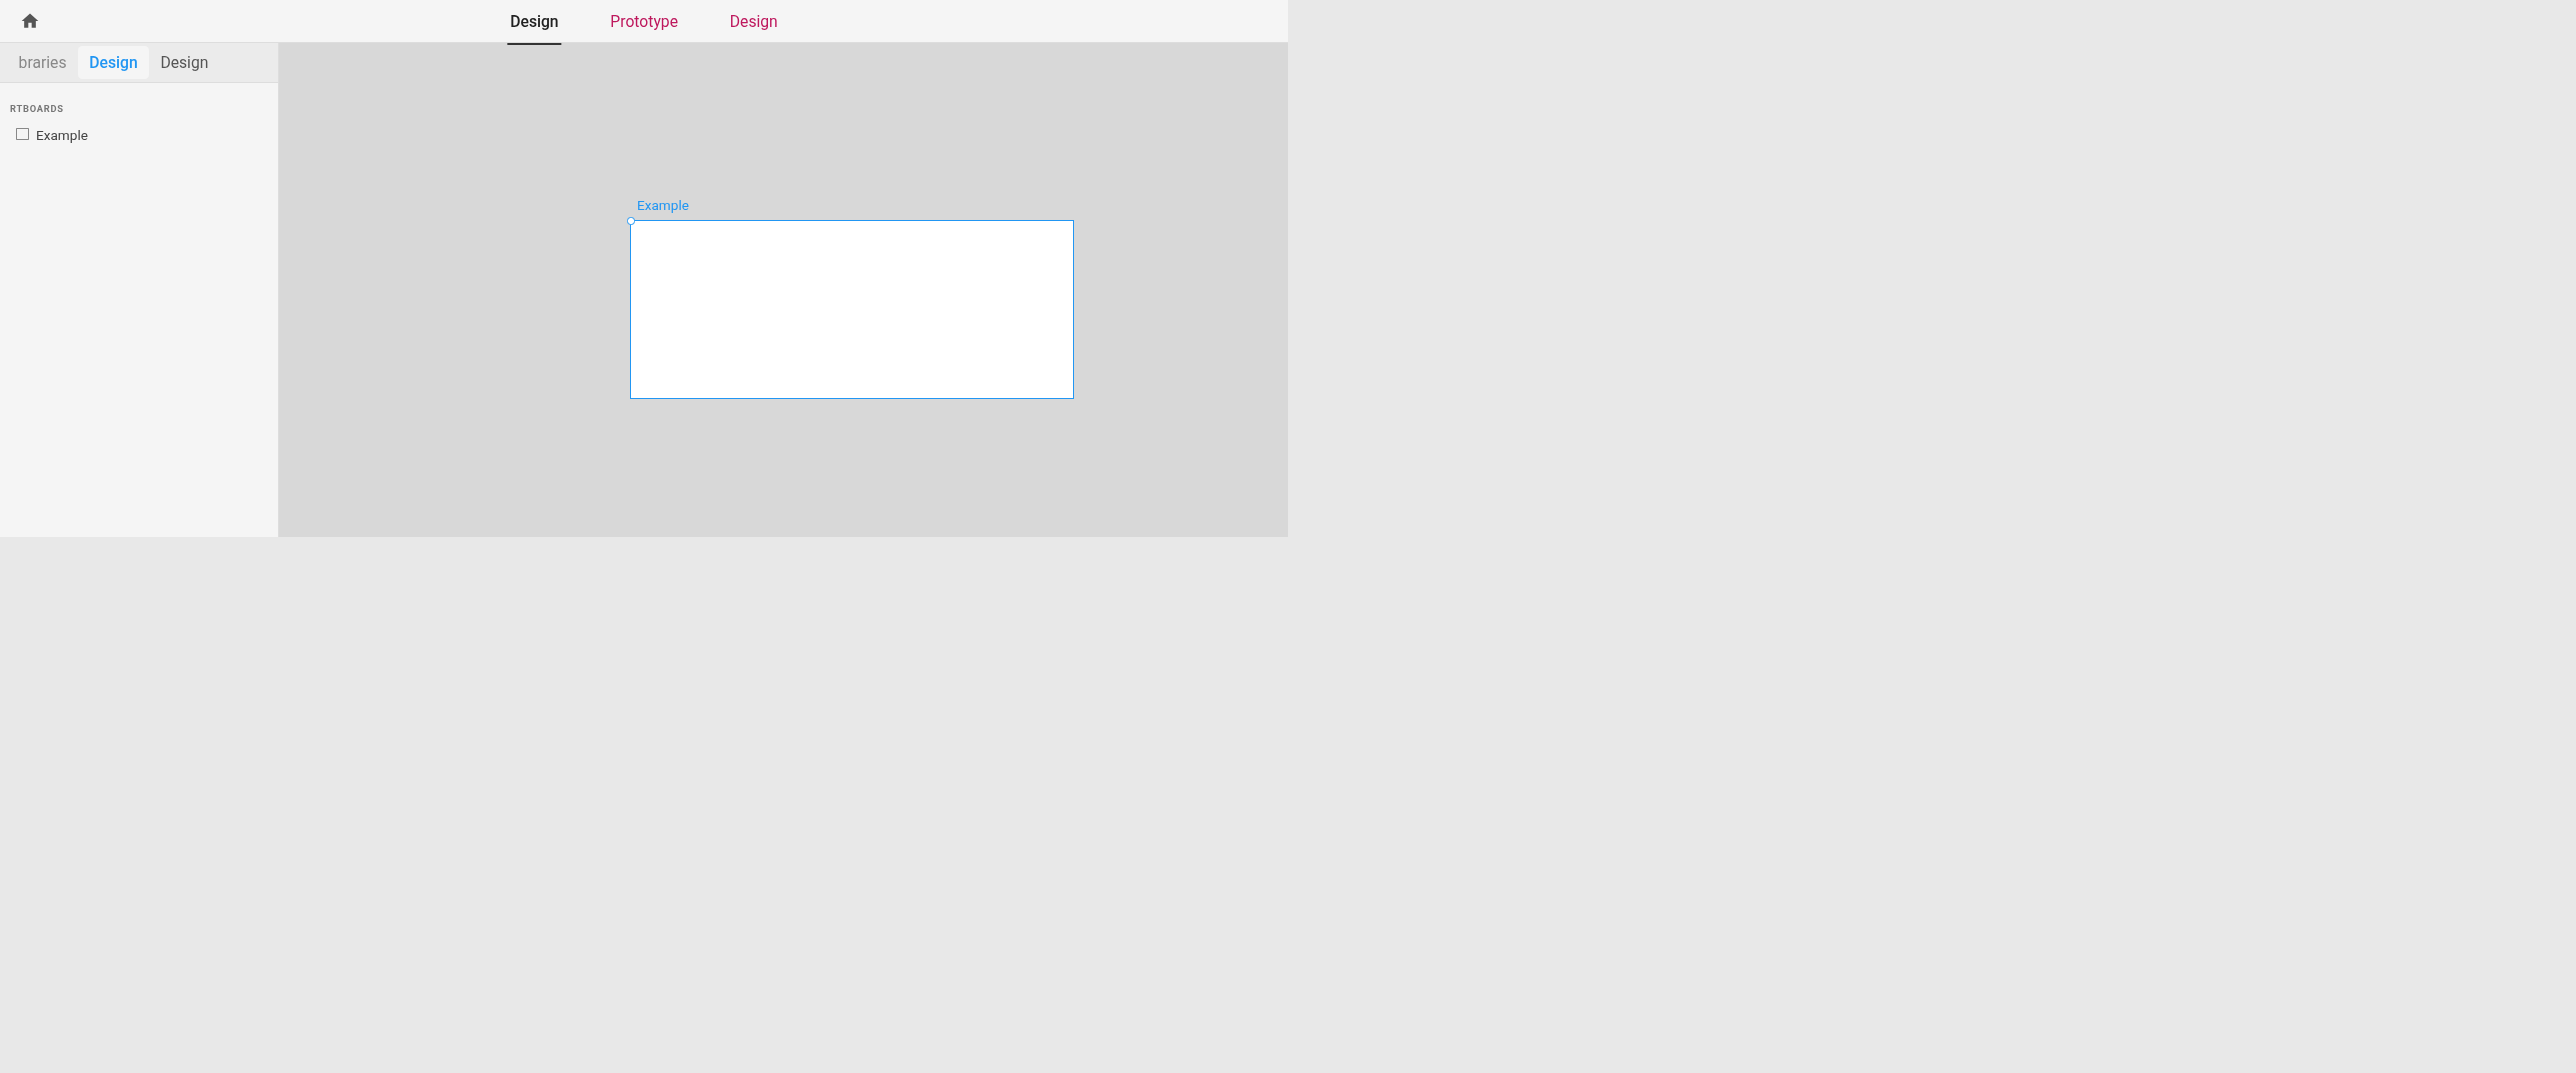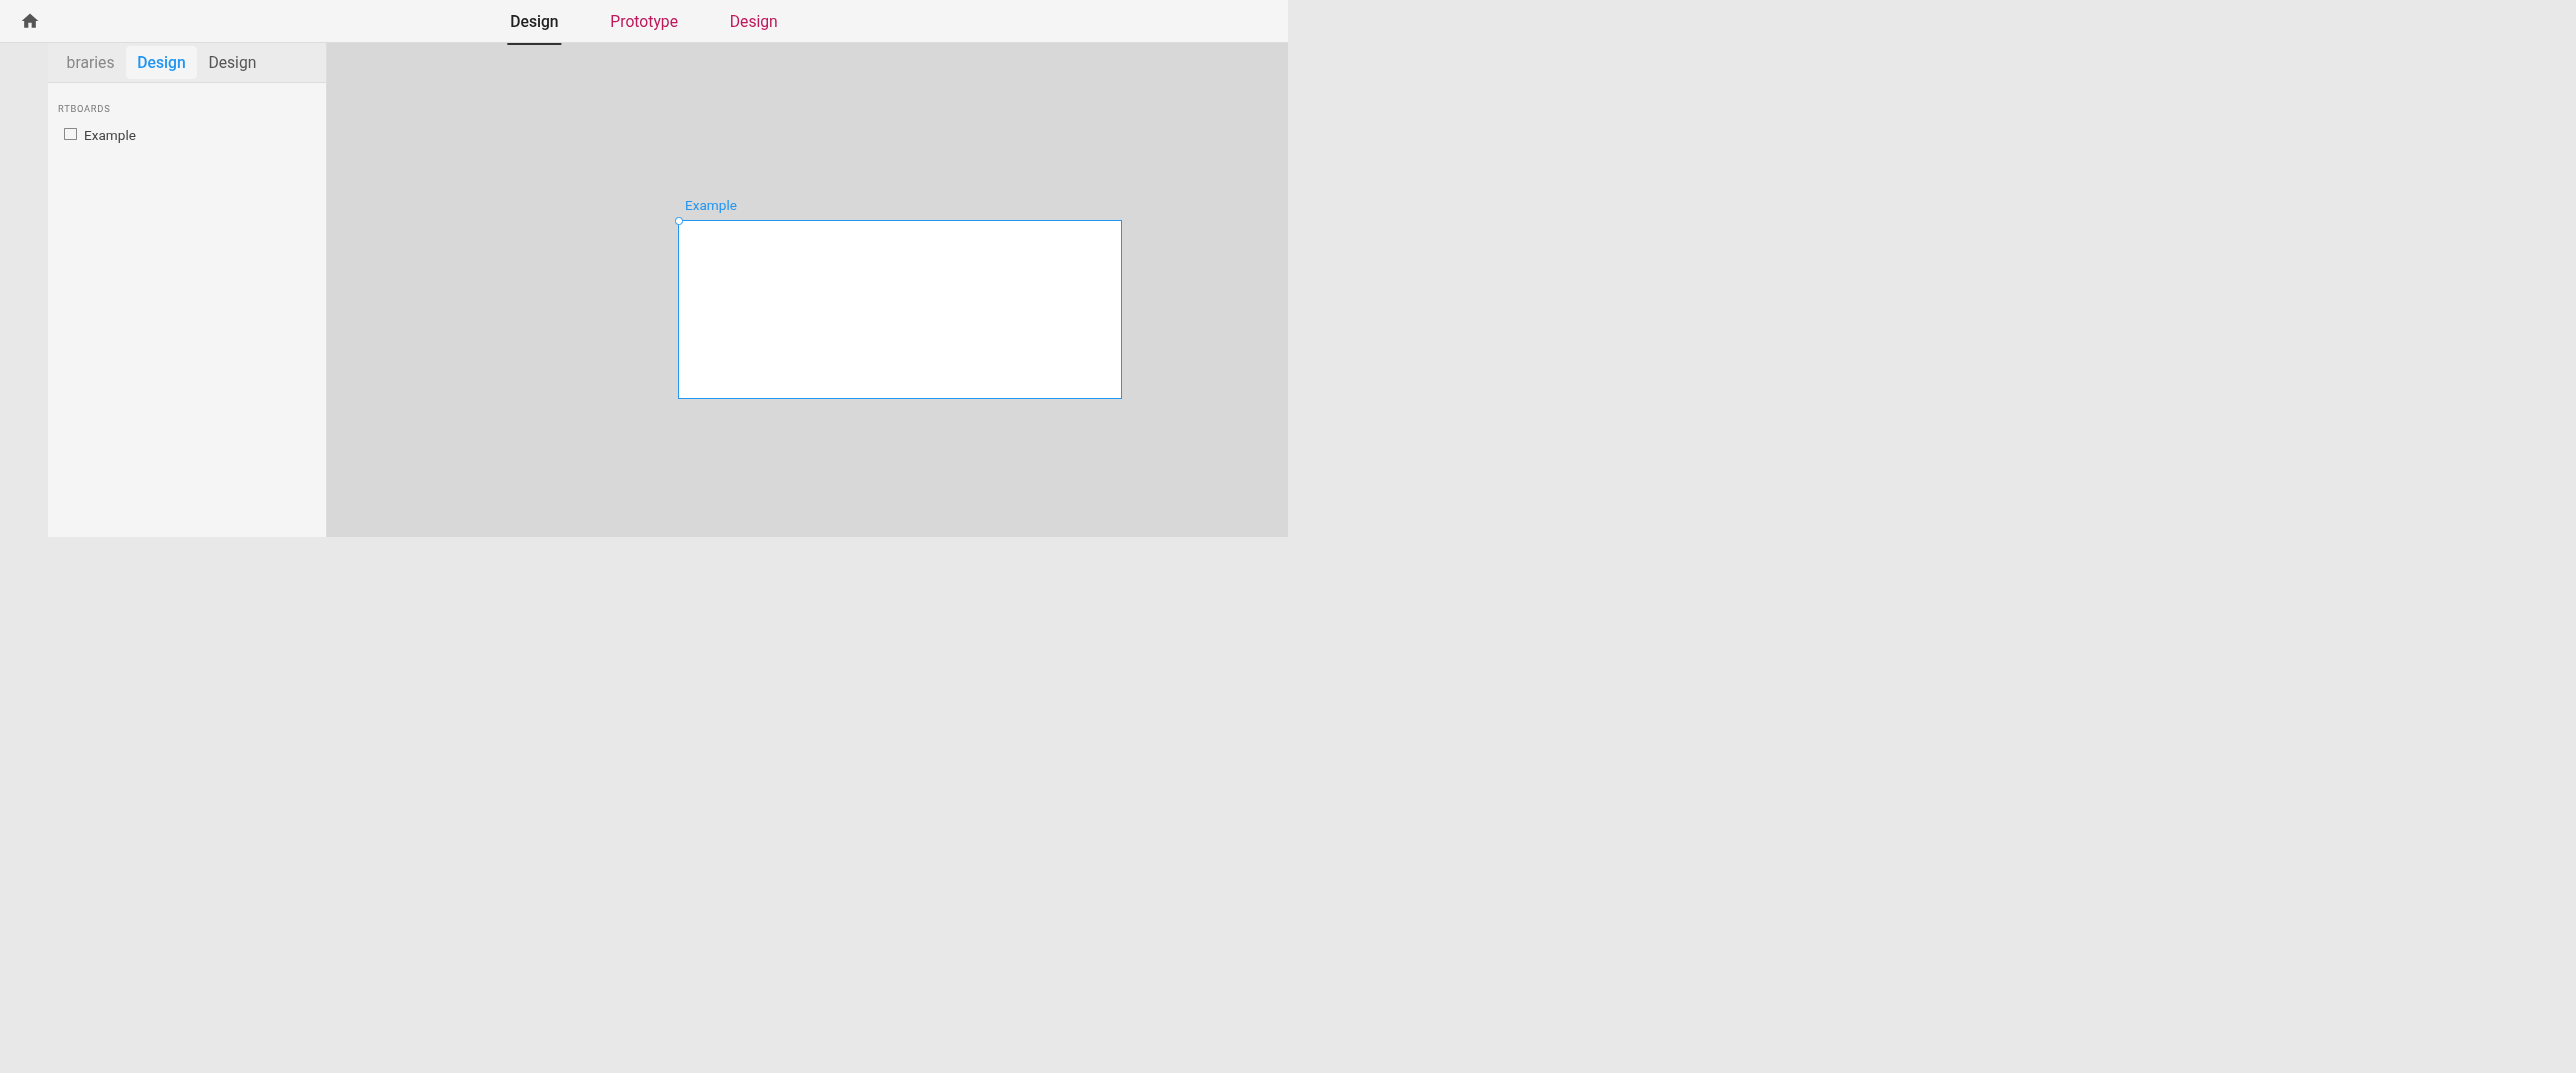--- a/index.html
+++ b/index.html
@@ -95,21 +95,20 @@
     }
 
     
     .sidebar {
       width: 279px;
       background: #5eead4;
       display: flex;
       flex-direction: column;
       flex-shrink: 0;
       border-right: 0.7px solid #ddd;
-      margin-left: 48px;
     }
 
     .sidebar-tabs {
       display: flex;
       align-items: center;
       background: #ebebeb;
       padding: 0 7.2px;
       border-bottom: 0.7px solid #ddd;
       height: 40px;
     }
@@ -159,21 +158,21 @@
 
     
     .layers-content {
       flex: 1;
       background: #f5f5f5;
       padding: 14.3px 7.2px;
     }
 
     .section-header {
       font-size: 9.3px;
-      font-weight: 400;
+      font-weight: 700;
       letter-spacing: 0.08em;
       color: #777;
       padding: 5.7px 8.6px 5.7px 2.9px;
       text-transform: uppercase;
     }
 
     .layer-item {
       display: flex;
       align-items: center;
       gap: 7.2px;

